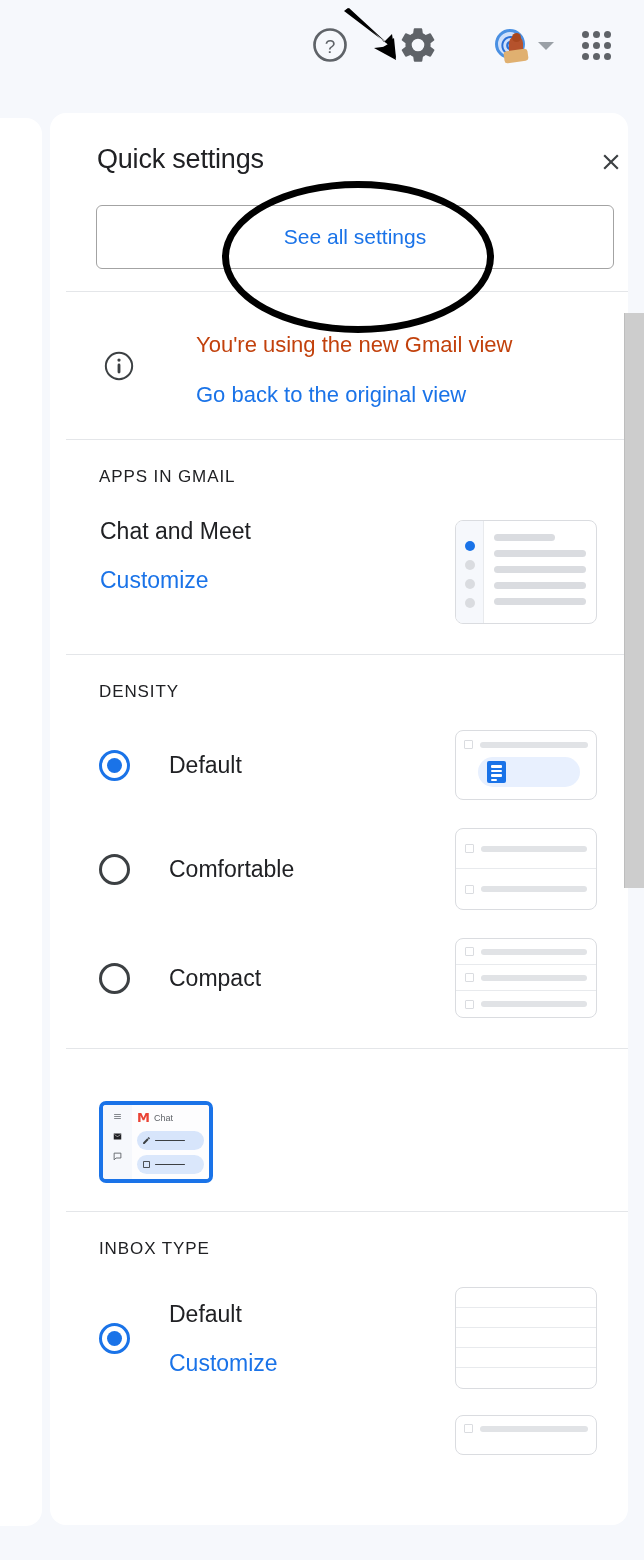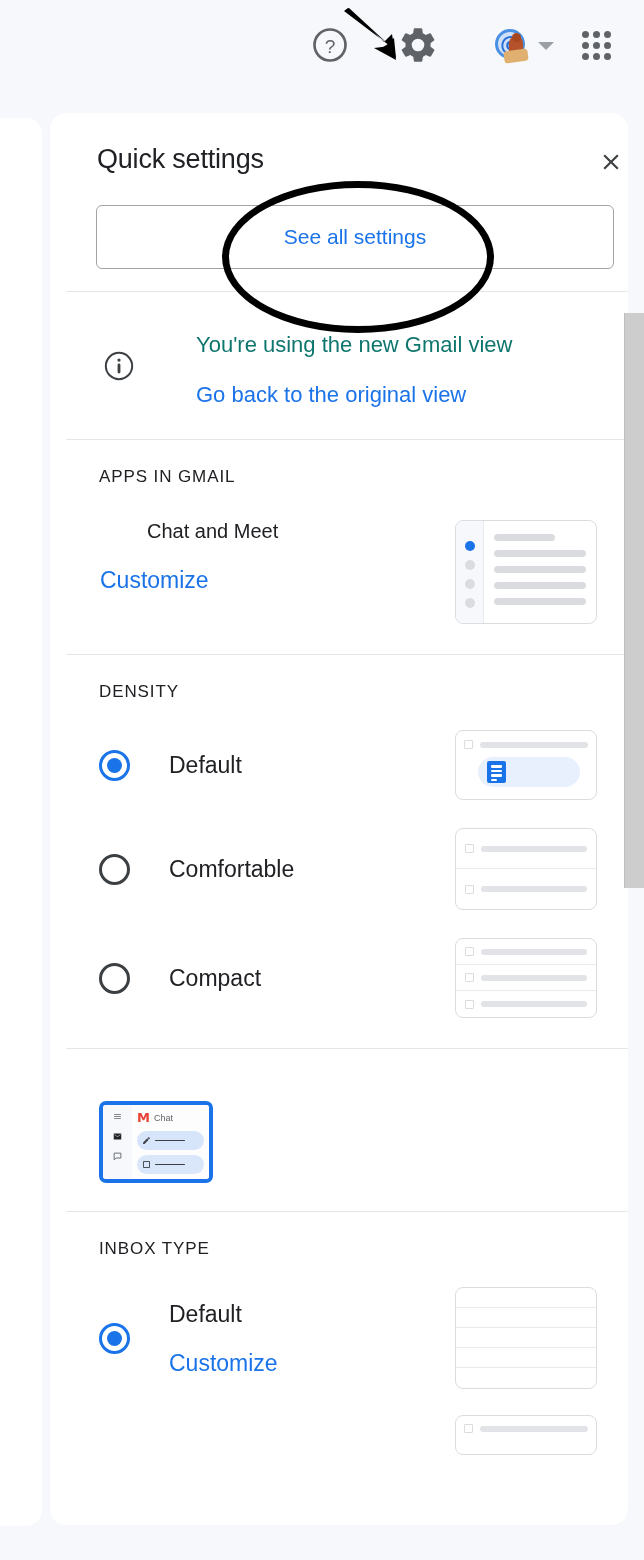--- a/index.html
+++ b/index.html
@@ -167,21 +167,21 @@
     min-height: 136px;
   }
   #info-icon {
     position: absolute;
     left: 36px; top: 57px;
     width: 34px; height: 34px;
   }
   #new-view-text {
     margin-left: 106px;
     font-size: 22px;
-    color: #0f766e;
+    color: #c2410c;
     line-height: 30px;
     padding-top: 10px;
   }
   #go-back-link {
     margin-left: 106px;
     margin-top: 21px;
     font-size: 22px;
     color: #1a73e8;
     line-height: 28px;
     cursor: pointer;
@@ -201,24 +201,23 @@
 
   
   #apps-in-gmail-section { padding-bottom: 30px; }
   #apps-row {
     display: flex;
     align-items: flex-start;
     margin-top: 30px;
   }
   #apps-labels { flex: 1; padding-left: 1px; }
   #chat-and-meet-label {
-    font-size: 20px;
+    font-size: 23px;
     color: #202124;
     line-height: 28px;
-    margin-left: 47px;
   }
   #chat-customize-link {
     font-size: 23px;
     color: #1a73e8;
     line-height: 28px;
     margin-top: 21px;
     display: inline-block;
     cursor: pointer;
   }
 

